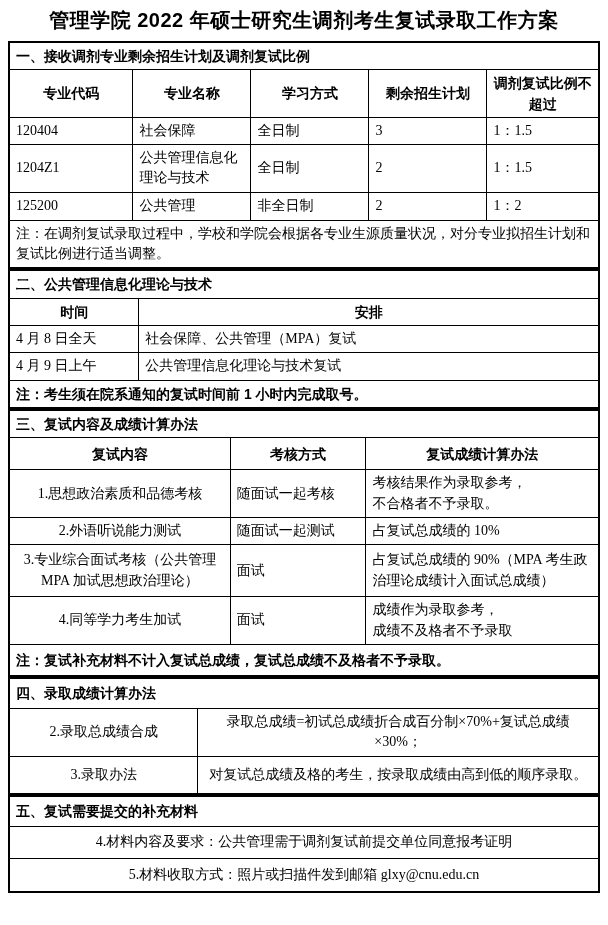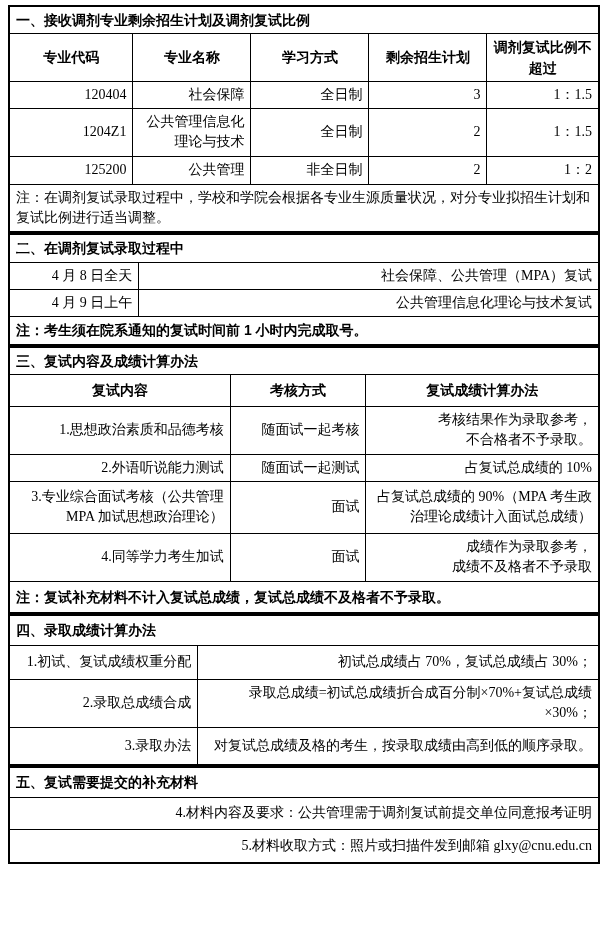--- a/index.html
+++ b/index.html
@@ -47,22 +47,22 @@
     text-align: left;
     padding: 4px 8px;
     height: 26px;
   }
   th.colh {
     font-family: "Liberation Sans", "DejaVu Sans", sans-serif;
     font-weight: bold;
     font-size: 14px;
     text-align: center;
   }
-  td.center { text-align: right; }
-  td.left { text-align: right; margin-left: 36px; }
+  td.center { text-align: left; }
+  td.left { text-align: center; margin-left: 36px; }
   td.note {
     text-align: left;
     font-size: 14px;
     font-family: Liberation Serif, serif;
   }
   td.note-bold {
     font-family: "Liberation Sans", "DejaVu Sans", sans-serif;
     font-weight: bold;
     text-align: left;
     font-size: 14px;
@@ -77,20 +77,21 @@
   tr.h40 { height: 40px; }
   tr.h46 { height: 46px; }
   tr.h48 { height: 48px; }
   tr.h52 { height: 52px; }
 </style>
 </head>
 <body>
 
 <div class="page">
 
+  <div class="doc-title">管理学院 2022 年硕士研究生调剂考生复试录取工作方案</div>
 
   <table class="sec">
     <colgroup>
       <col style="width:21%">
         <col style="width:20%">
         <col style="width:20%">
         <col style="width:20%">
         <col style="width:19%">
     </colgroup>
     <tbody>
@@ -131,21 +132,25 @@
   </tbody>
     </table>
 
   <table class="sec">
     <colgroup>
       <col style="width:22%">
         <col style="width:78%">
     </colgroup>
     <tbody>
         <tr>
-      <th class="sec-heading" colspan="2">二、在调剂复试录取过程中</th>
+      <th class="sec-heading" colspan="2">二、公共管理信息化理论与技术</th>
+    </tr>
+    <tr class="h26">
+      <th class="colh">时间</th>
+      <th class="colh">安排</th>
     </tr>
     <tr class="h26">
       <td class="center">4 月 8 日全天</td>
       <td class="center">社会保障、公共管理（MPA）复试</td>
     </tr>
     <tr class="h26">
       <td class="center">4 月 9 日上午</td>
       <td class="center">公共管理信息化理论与技术复试</td>
     </tr>
     <tr class="h28">
@@ -199,24 +204,20 @@
 
   <table class="sec">
     <colgroup>
       <col style="width:32%">
         <col style="width:68%">
     </colgroup>
     <tbody>
         <tr class="h30">
       <th class="sec-heading" colspan="2">四、录取成绩计算办法</th>
     </tr>
-    <tr class="h34">
-      <td class="left">1.初试、复试成绩权重分配</td>
-      <td class="left">初试总成绩占 70%，复试总成绩占 30%；</td>
-    </tr>
     <tr class="h48">
       <td class="left">2.录取总成绩合成</td>
       <td class="left">录取总成绩=初试总成绩折合成百分制×70%+复试总成绩×30%；</td>
     </tr>
     <tr class="h38">
       <td class="left">3.录取办法</td>
       <td class="left">对复试总成绩及格的考生，按录取成绩由高到低的顺序录取。</td>
     </tr>
   </tbody>
     </table>

